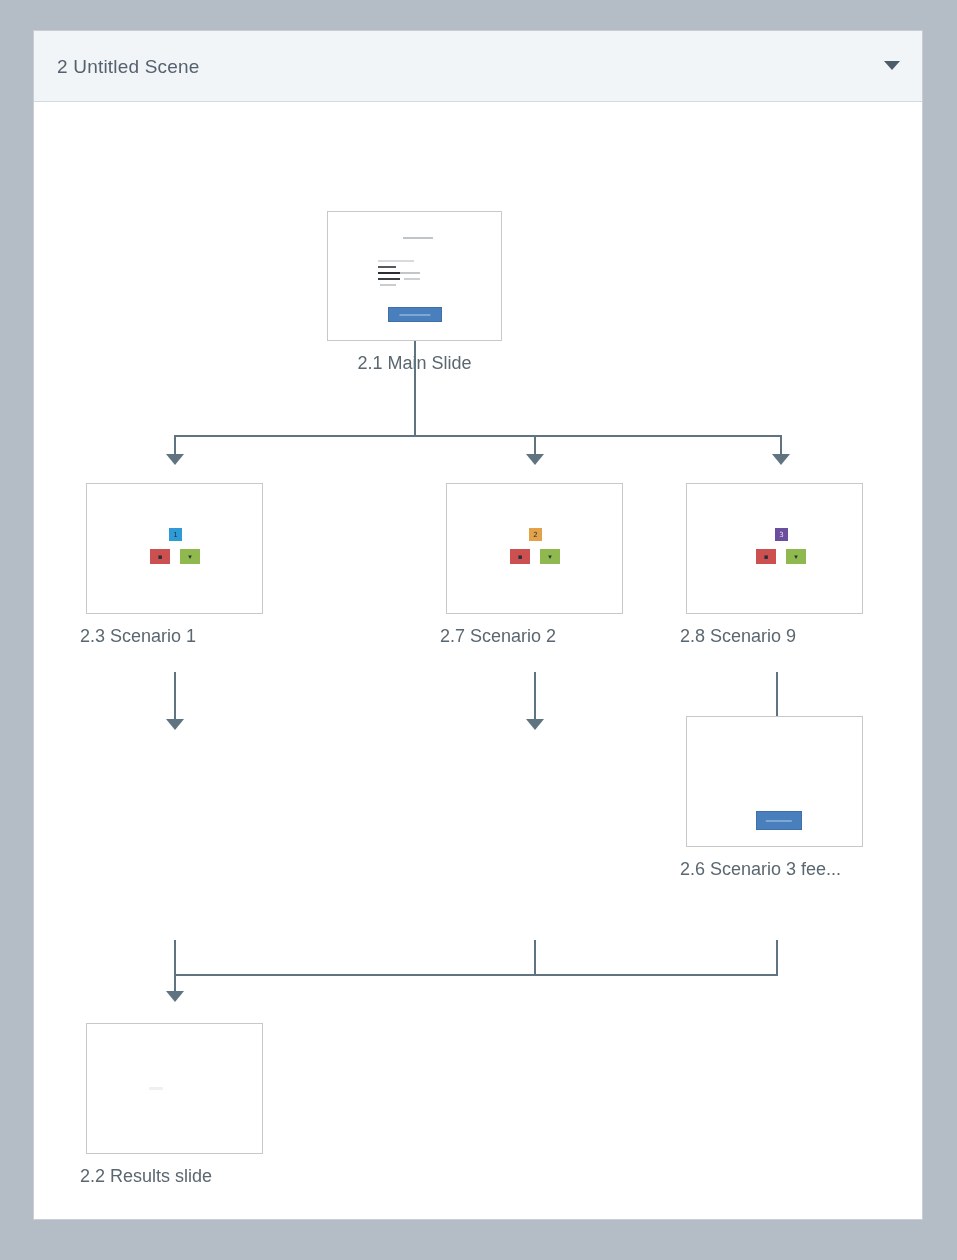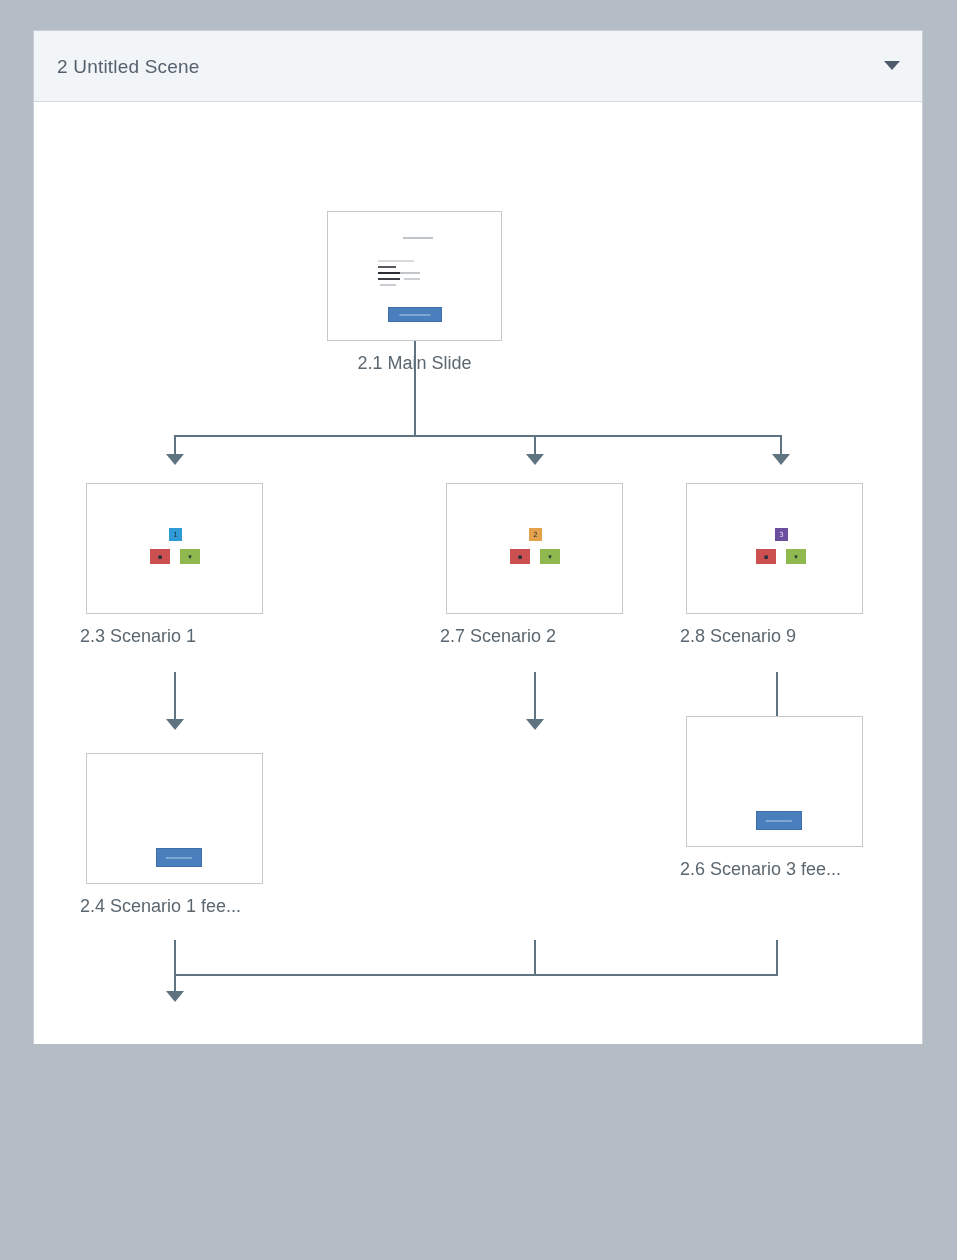--- a/index.html
+++ b/index.html
@@ -4,21 +4,21 @@
 <style>
   html, body {
     margin: 0;
     padding: 0;
     background: #b4bcc6;
     font-family: "Liberation Sans", sans-serif;
   }
   #root {
     position: relative;
     width: 957px;
-    height: 1044px;
+    height: 1260px;
     background: #b4bcc6;
     overflow: hidden;
   }
 
   
   .scene-panel {
     position: absolute;
     left: 33px;
     top: 30px;
     width: 890px;
@@ -229,42 +229,40 @@
         <div class="node-label" style="left:-6px;">2.8 Scenario 9</div>
       </div>
 
       <div class="conn conn-v" style="left:140px; top:570px; height:50px;"></div>
       <div class="arrow-head" style="left:132px; top:617px;"></div>
       <div class="conn conn-v" style="left:500px; top:570px; height:50px;"></div>
       <div class="arrow-head" style="left:492px; top:617px;"></div>
       <div class="conn conn-v" style="left:742px; top:570px; height:50px;"></div>
       <div class="arrow-head" style="left:734px; top:617px;"></div>
 
-      <div class="node" style="left:52px; top:651px; width:177px;">
-        <div class="thumb" style="width:177px; height:131px;">
-          <div class="t-btn" style="left:69px; top:94px; width:46px; height:19px;">
-            <span class="t-btn-text"></span>
-          </div>
-        </div>
-        <div class="node-label" style="left:-6px;">2.4 Scenario 1 fee...</div>
-      </div>
 
 
       <div class="node" style="left:652px; top:614px; width:177px;">
         <div class="thumb" style="width:177px; height:131px;">
           <div class="t-btn" style="left:69px; top:94px; width:46px; height:19px;">
             <span class="t-btn-text"></span>
           </div>
         </div>
         <div class="node-label" style="left:-6px;">2.6 Scenario 3 fee...</div>
       </div>
 
       <div class="conn conn-v" style="left:140px; top:838px; height:36px;"></div>
       <div class="conn conn-v" style="left:500px; top:838px; height:36px;"></div>
       <div class="conn conn-v" style="left:742px; top:838px; height:36px;"></div>
       <div class="conn conn-h" style="left:140px; top:872px; width:604px;"></div>
       <div class="conn conn-v" style="left:140px; top:872px; height:20px;"></div>
       <div class="arrow-head" style="left:132px; top:889px;"></div>
 
+      <div class="node" style="left:52px; top:921px; width:177px;">
+        <div class="thumb" style="width:177px; height:131px;">
+          <div class="t-faint" style="left:62px; top:63px; width:14px;"></div>
+        </div>
+        <div class="node-label" style="left:-6px;">2.2 Results slide</div>
+      </div>
 
     </div>
   </div>
 </div>
 
 </body></html>

